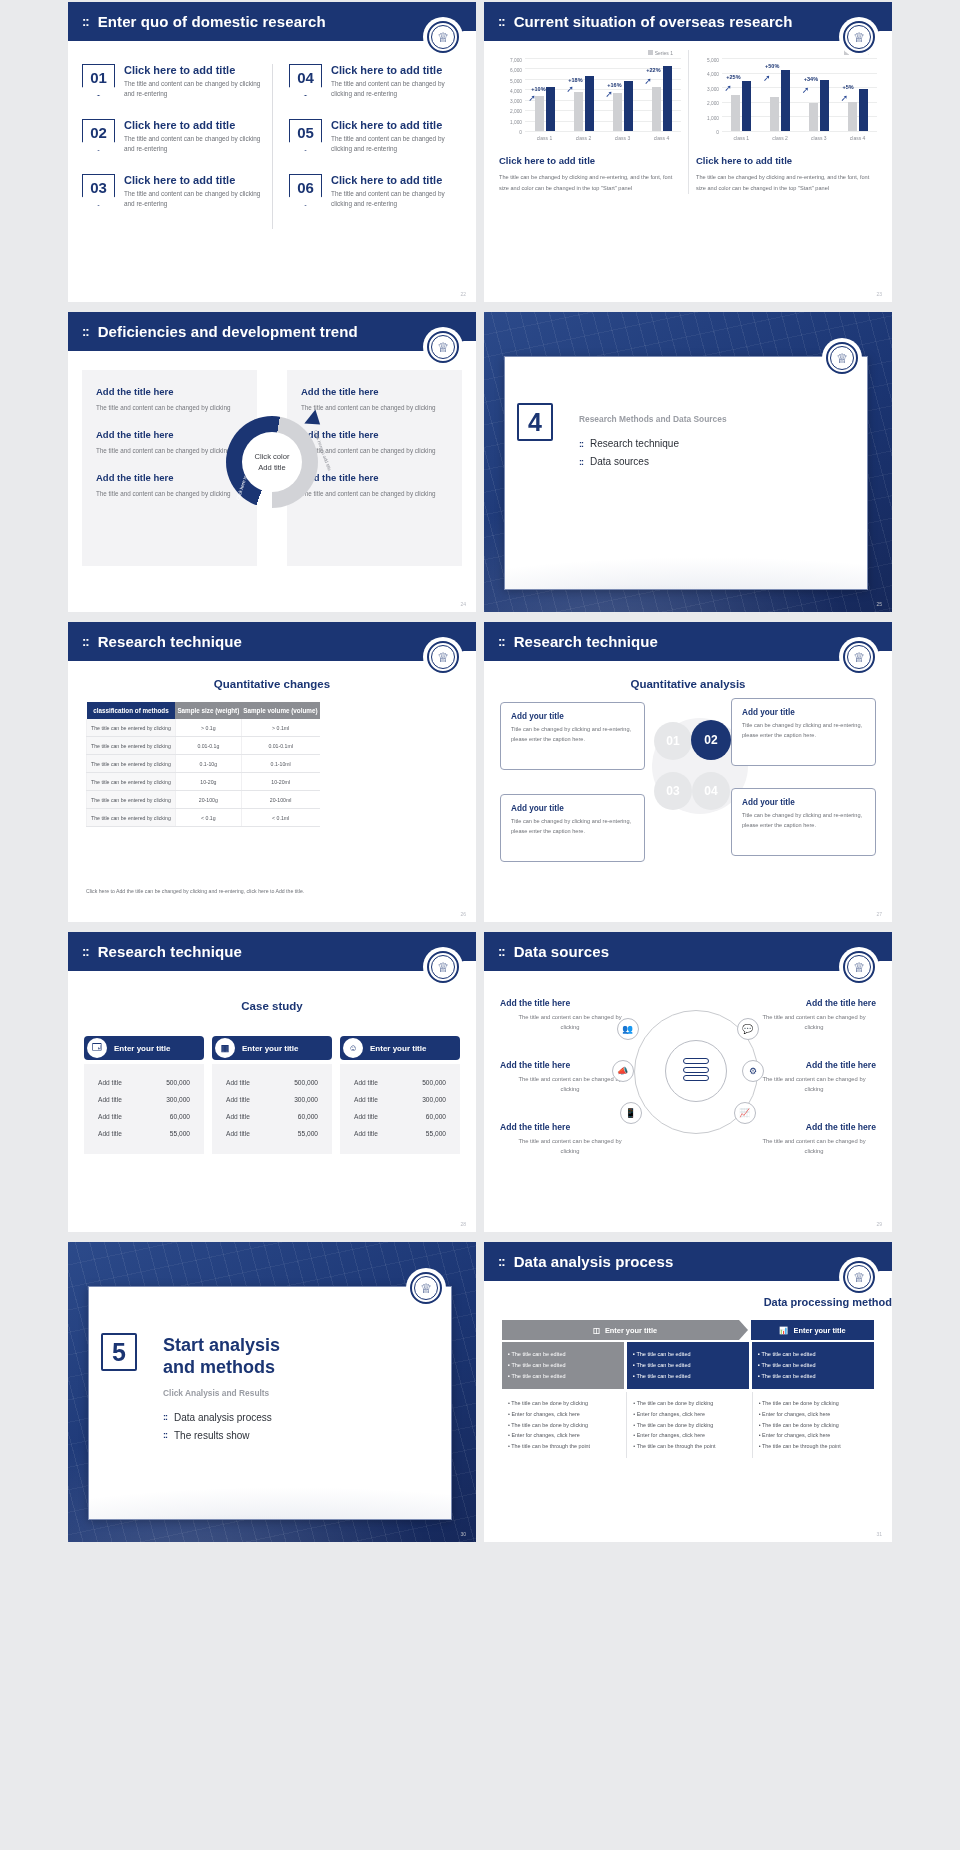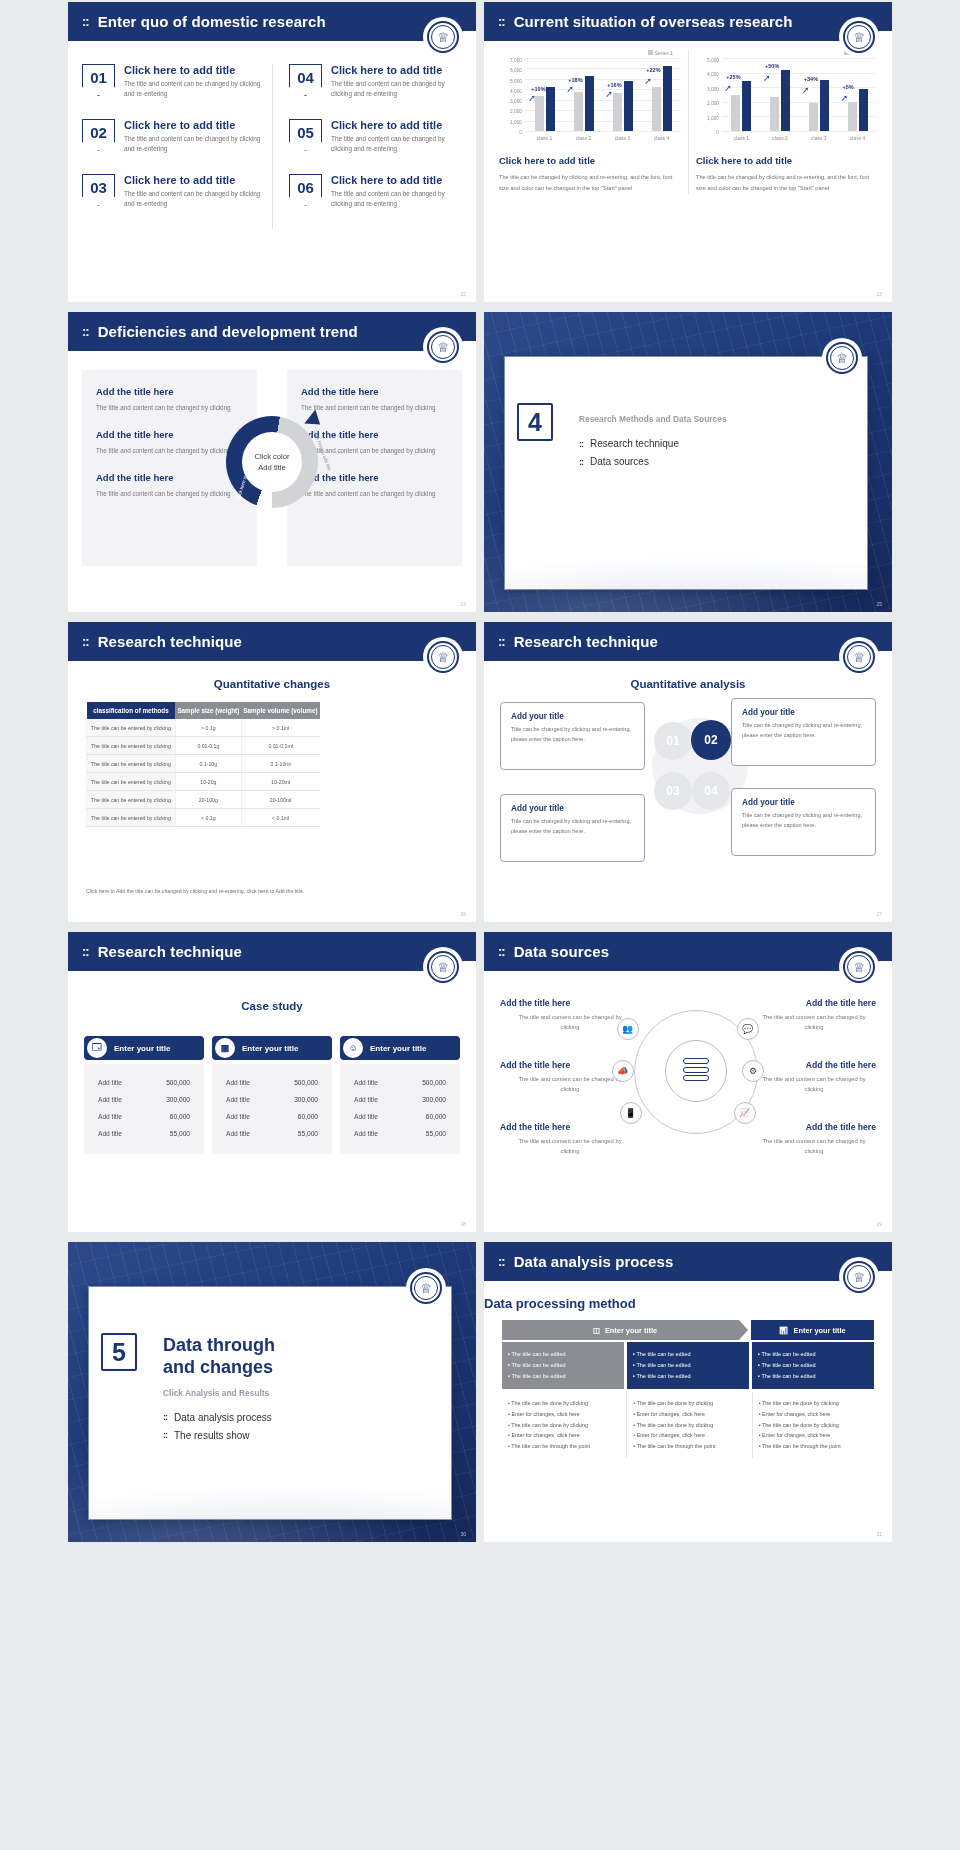--- a/index.html
+++ b/index.html
@@ -239,22 +239,22 @@
   }
   .hub .stack { width: 26px; }
   .hub .stack i { display: block; height: 6px; border: 1.4px solid #1b3573; border-radius: 4px; margin-bottom: 2.5px; }
   .node {
     position: absolute; width: 22px; height: 22px; border-radius: 50%;
     border: 1px solid #b9bcc4; background: #fff; z-index: 3;
     display: flex; align-items: center; justify-content: center; font-size: 9px; color: #1b3573;
   }
   .arc { position: absolute; border: 1px solid #c8cace; border-radius: 50%; }
   
-  .dp-title { position: absolute; left: 0; right: 0; top: 54px; text-align: left;
-              color: #1b3573; font-size: 13px; font-weight: bold; }
+  .dp-title { position: absolute; left: 0; right: 0; top: 54px; text-align: right;
+              color: #1b3573; font-size: 11px; font-weight: bold; }
   .dp-tabs { position: absolute; left: 18px; right: 18px; top: 78px; display: flex; gap: 3px; }
   .dp-tab { flex: 1; height: 20px; display: flex; align-items: center; justify-content: center;
             color: #fff; font-size: 7.4px; font-weight: bold; gap: 5px; }
   .dp-tab.g { background: #8b8d92; flex: 2; clip-path: polygon(0 0, calc(100% - 9px) 0, 100% 50%, calc(100% - 9px) 100%, 0 100%); }
   .dp-tab.b { background: #1b3573; }
   .dp-mid { position: absolute; left: 18px; right: 18px; top: 100px; display: flex; gap: 3px; }
   .dp-cell { flex: 1; padding: 7px 6px; color: #fff; font-size: 5.5px; line-height: 2.0; }
   .dp-cell.g { background: #8b8d92; }
   .dp-cell.b { background: #1b3573; }
   .dp-bot { position: absolute; left: 18px; right: 18px; top: 150px; display: flex; gap: 3px; }
@@ -778,22 +778,22 @@
     <div class="emblem">
       <div class="ring">
           <span class="bird">♕</span>
         </div>
     </div>
     <div class="card">
       <div class="waves"></div>
       <div class="numbox">5</div>
       <div class="inner">
         <div class="bigtitle">
-          <div>Data through</div>
-          <div>and changes</div>
+          <div>Start analysis</div>
+          <div>and methods</div>
         </div>
         <div class="subtitle">Click Analysis and Results</div>
         <div class="bullets">
           <div class="bullet">
             <span class="bd">::</span>
             <span class="bt">Data analysis process</span>
           </div>
           <div class="bullet">
             <span class="bd">::</span>
             <span class="bt">The results show</span>

